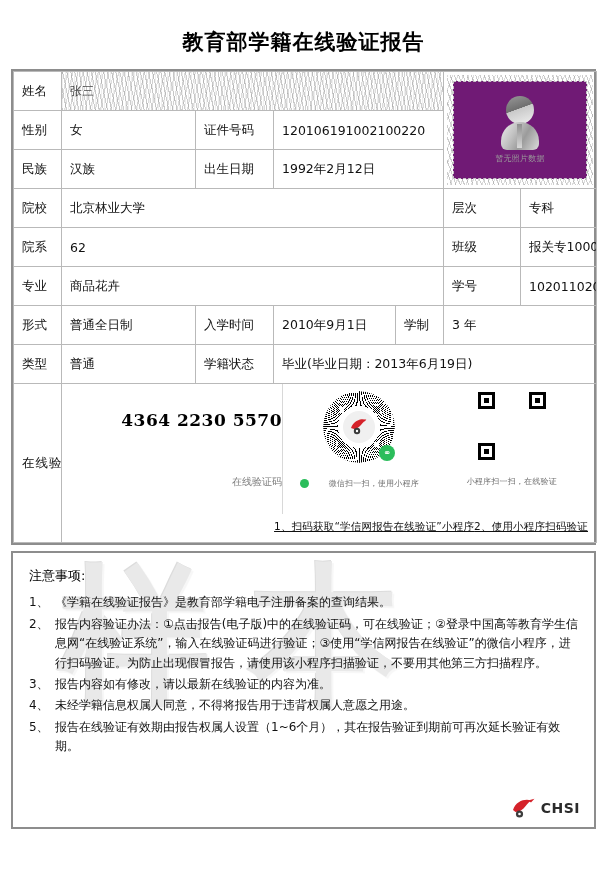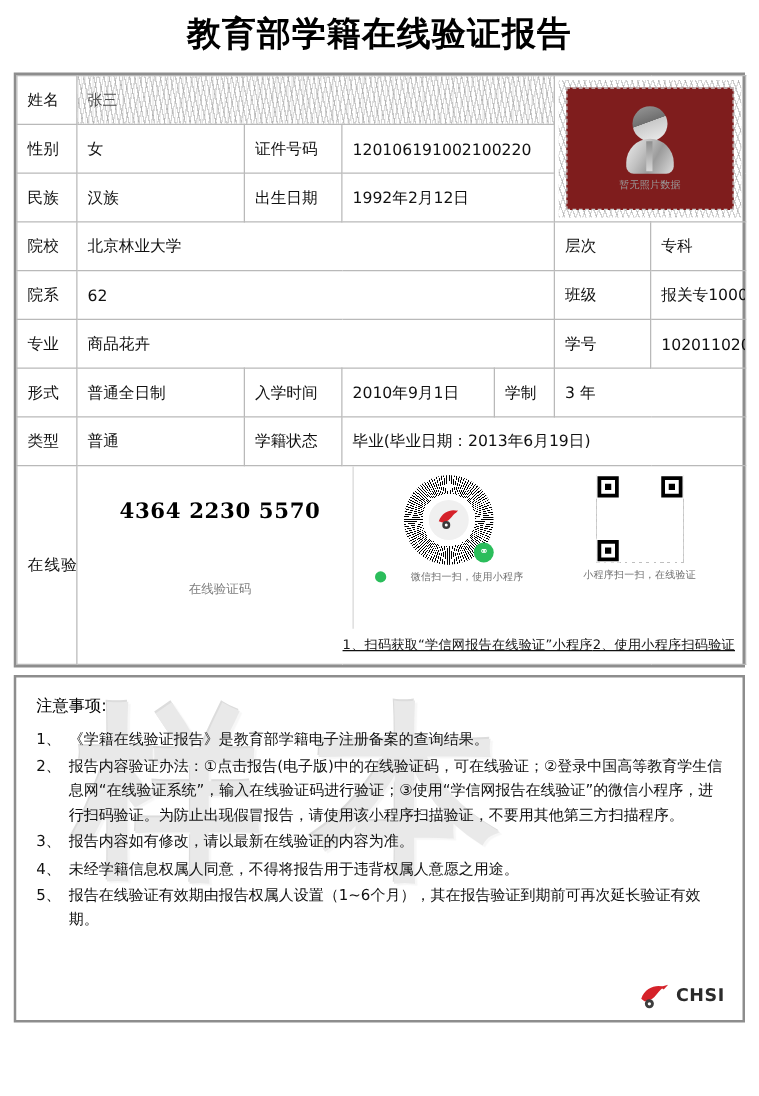--- a/index.html
+++ b/index.html
@@ -9,25 +9,25 @@
     font-family:"DejaVu Sans","Liberation Sans",sans-serif;
     -webkit-font-smoothing:antialiased;
     overflow:hidden;
     position:relative;
   }
   .page{position:relative;width:607px;height:877px;box-sizing:border-box;}
 
   
   .doc-title{
     text-align:center;
-    font-size:27px;
+    font-size:21px;
     font-weight:bold;
     color:#000;
     letter-spacing:1px;
-    padding-top:12px;
+    padding-top:30px;
     line-height:1.2;
   }
   .doc-subtitle{
     text-align:center;
     font-size:12.5px;
     color:#000;
     margin-top:13px;
     letter-spacing:.3px;
   }
 
@@ -102,21 +102,21 @@
   }
   .photo-outer{
     position:absolute;
     left:3px;top:3px;right:3px;bottom:3px;
     background:
       repeating-linear-gradient(70deg, rgba(130,130,130,.40) 0 1px, rgba(255,255,255,0) 1px 4px),
       repeating-linear-gradient(110deg, rgba(130,130,130,.28) 0 1px, rgba(255,255,255,0) 1px 5px);
   }
   .photo-inner{
     position:absolute;left:9px;top:9px;right:9px;bottom:9px;
-    background:#7f1d1d;
+    background:#701a75;
     border:1px dashed #c9c9c9;
     display:flex;flex-direction:column;
     align-items:center;justify-content:center;
   }
   .avatar{width:46px;height:54px;position:relative;margin-bottom:3px;}
   .avatar .head{
     position:absolute;left:9px;top:0;width:28px;height:28px;border-radius:50%;
     background:linear-gradient(160deg,#9a9a9a 0%,#6f6f6f 45%,#c9c9c9 46%,#efefef 100%);
   }
   .avatar .body{
@@ -141,21 +141,21 @@
     letter-spacing:1px;
   }
   .verify-body{
     display:flex;
     align-items:stretch;
     height:130px;
   }
   .vb-code{
     width:212px;
     display:flex;flex-direction:column;
-    align-items:center;justify-content:center;
+    align-items:flex-end;justify-content:center;
     border-right:1px solid #d8d8d8;
     gap:39px;
   }
   .vcode{
     font-size:17px;font-weight:bold;color:#000;
     font-family:"DejaVu Serif","Liberation Serif",serif;
     letter-spacing:.5px;
   }
   .vcode-cap{font-size:10px;color:#7d7d7d;margin-top:6px;}
   .vb-qr{flex:1;display:flex;}
@@ -189,21 +189,21 @@
     background-image:
       repeating-linear-gradient(90deg,#000 0 3px,#fff 3px 6px,#000 6px 8px,#fff 8px 12px,#000 12px 14px,#fff 14px 17px),
       repeating-linear-gradient(0deg,rgba(0,0,0,.92) 0 3px,rgba(255,255,255,0) 3px 5px,rgba(0,0,0,.92) 5px 7px,rgba(255,255,255,0) 7px 11px,rgba(0,0,0,.92) 11px 13px,rgba(255,255,255,0) 13px 16px);
     background-blend-mode:screen;
     position:relative;
   }
   .finder{position:absolute;width:19px;height:19px;background:#fff;}
   .finder::before{content:"";position:absolute;inset:1px;border:3px solid #000;}
   .finder::after{content:"";position:absolute;inset:7px;background:#000;}
   .f-tl{left:0;top:0;} .f-tr{right:0;top:0;} .f-bl{left:0;bottom:0;}
-  .qr-cap{font-size:8px;color:#6f6f6f;margin-top:4px;letter-spacing:.2px;display:flex;align-items:center;gap:20px;}
+  .qr-cap{font-size:8px;color:#6f6f6f;margin-top:15px;letter-spacing:.2px;display:flex;align-items:center;gap:20px;}
   .wx-dot{width:9px;height:9px;border-radius:50%;background:#2bbd5b;display:inline-block;}
   .qr-step{font-size:10.5px;color:#111;margin-top:6px;letter-spacing:.2px;}
 
   
   .notes-wrap{
     position:relative;
     margin:6px 11px 0 11px;
     border:2px solid #8d8d8d;
     background:transparent;
     z-index:3;

